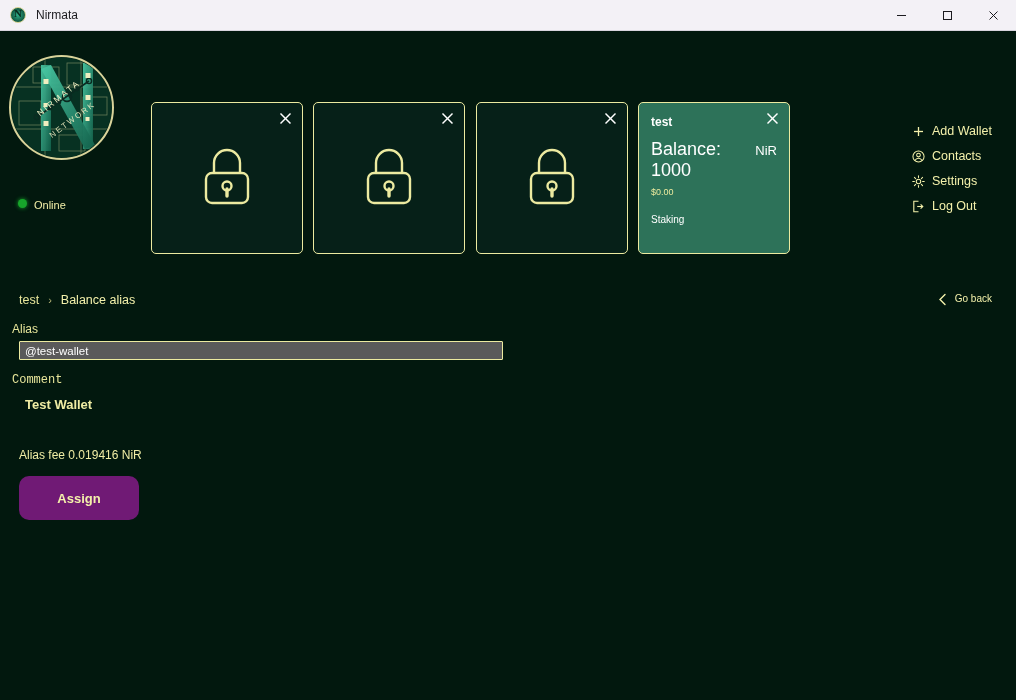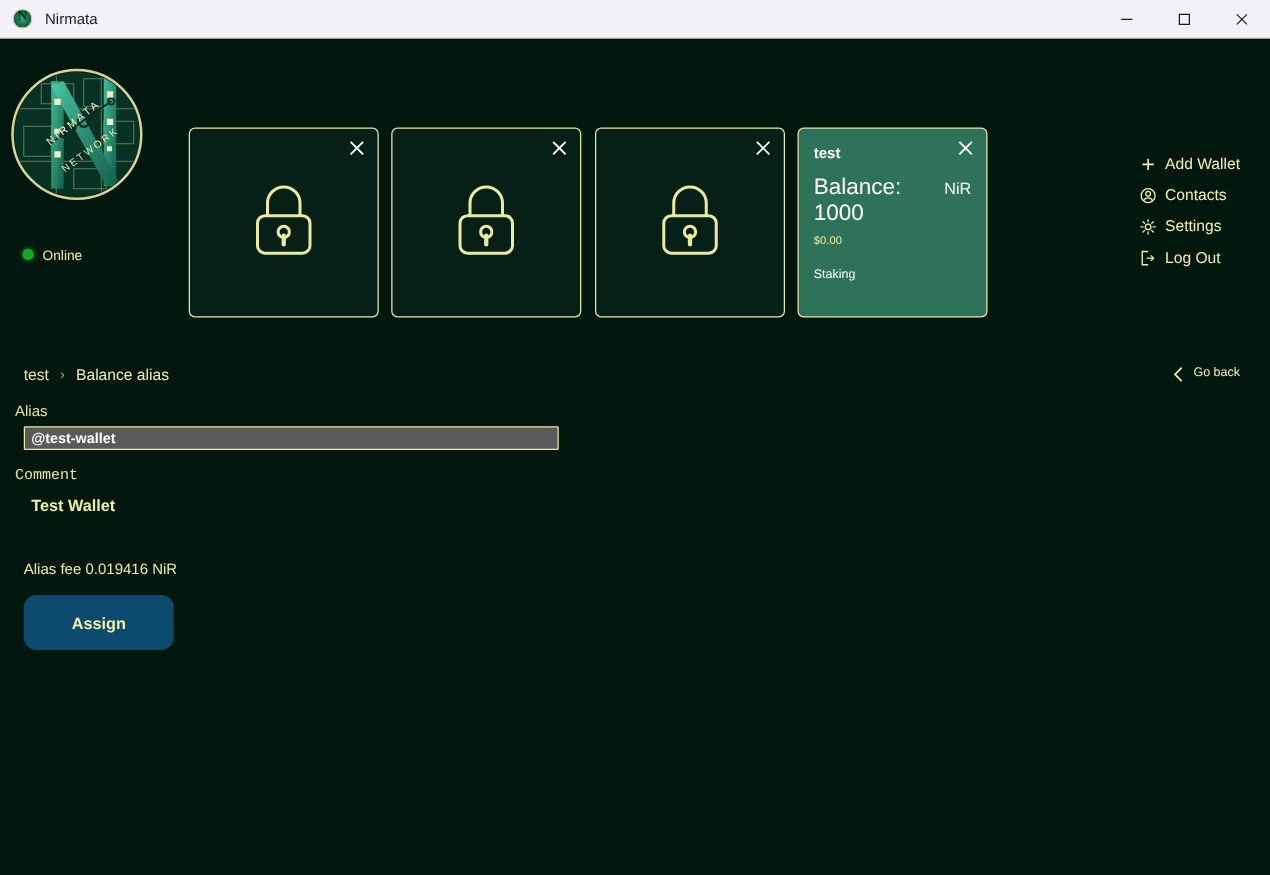--- a/index.html
+++ b/index.html
@@ -175,49 +175,48 @@
     left: 12px;
     font-size: 12px;
     color: #e7e59a;
   }
   #alias-label { top: 291px; }
   #comment-label { top: 342px; font-family: Liberation Mono, monospace; }
 
   #alias-input {
     position: absolute;
     left: 19px; top: 310px;
-    width: 428px; height: 19px;
+    width: 484px; height: 19px;
     background: #5a5a5a;
     border: 1px solid #eceaa0;
     color: #ffffff;
     font-size: 11.5px;
     font-family: "Liberation Sans", sans-serif;
     padding: 0 5px;
     outline: none;
     border-radius: 1px;
-    font-weight: bold;
   }
   #comment-value {
     position: absolute;
     left: 25px; top: 366px;
     font-size: 13px;
     color: #f0eda4;
     font-weight: bold;
   }
   #fee {
     position: absolute;
     left: 19px; top: 417px;
     font-size: 12px;
     color: #f0eda4;
   }
   #assign-btn {
     position: absolute;
     left: 19px; top: 445px;
     width: 120px; height: 44px;
-    background: #0c4a6e;
+    background: #701a75;
     border: none;
     border-radius: 10px;
     color: #f4f1ab;
     font-size: 13px;
     font-weight: bold;
     font-family: "Liberation Sans", sans-serif;
     cursor: pointer;
   }
 </style>
 </head>

